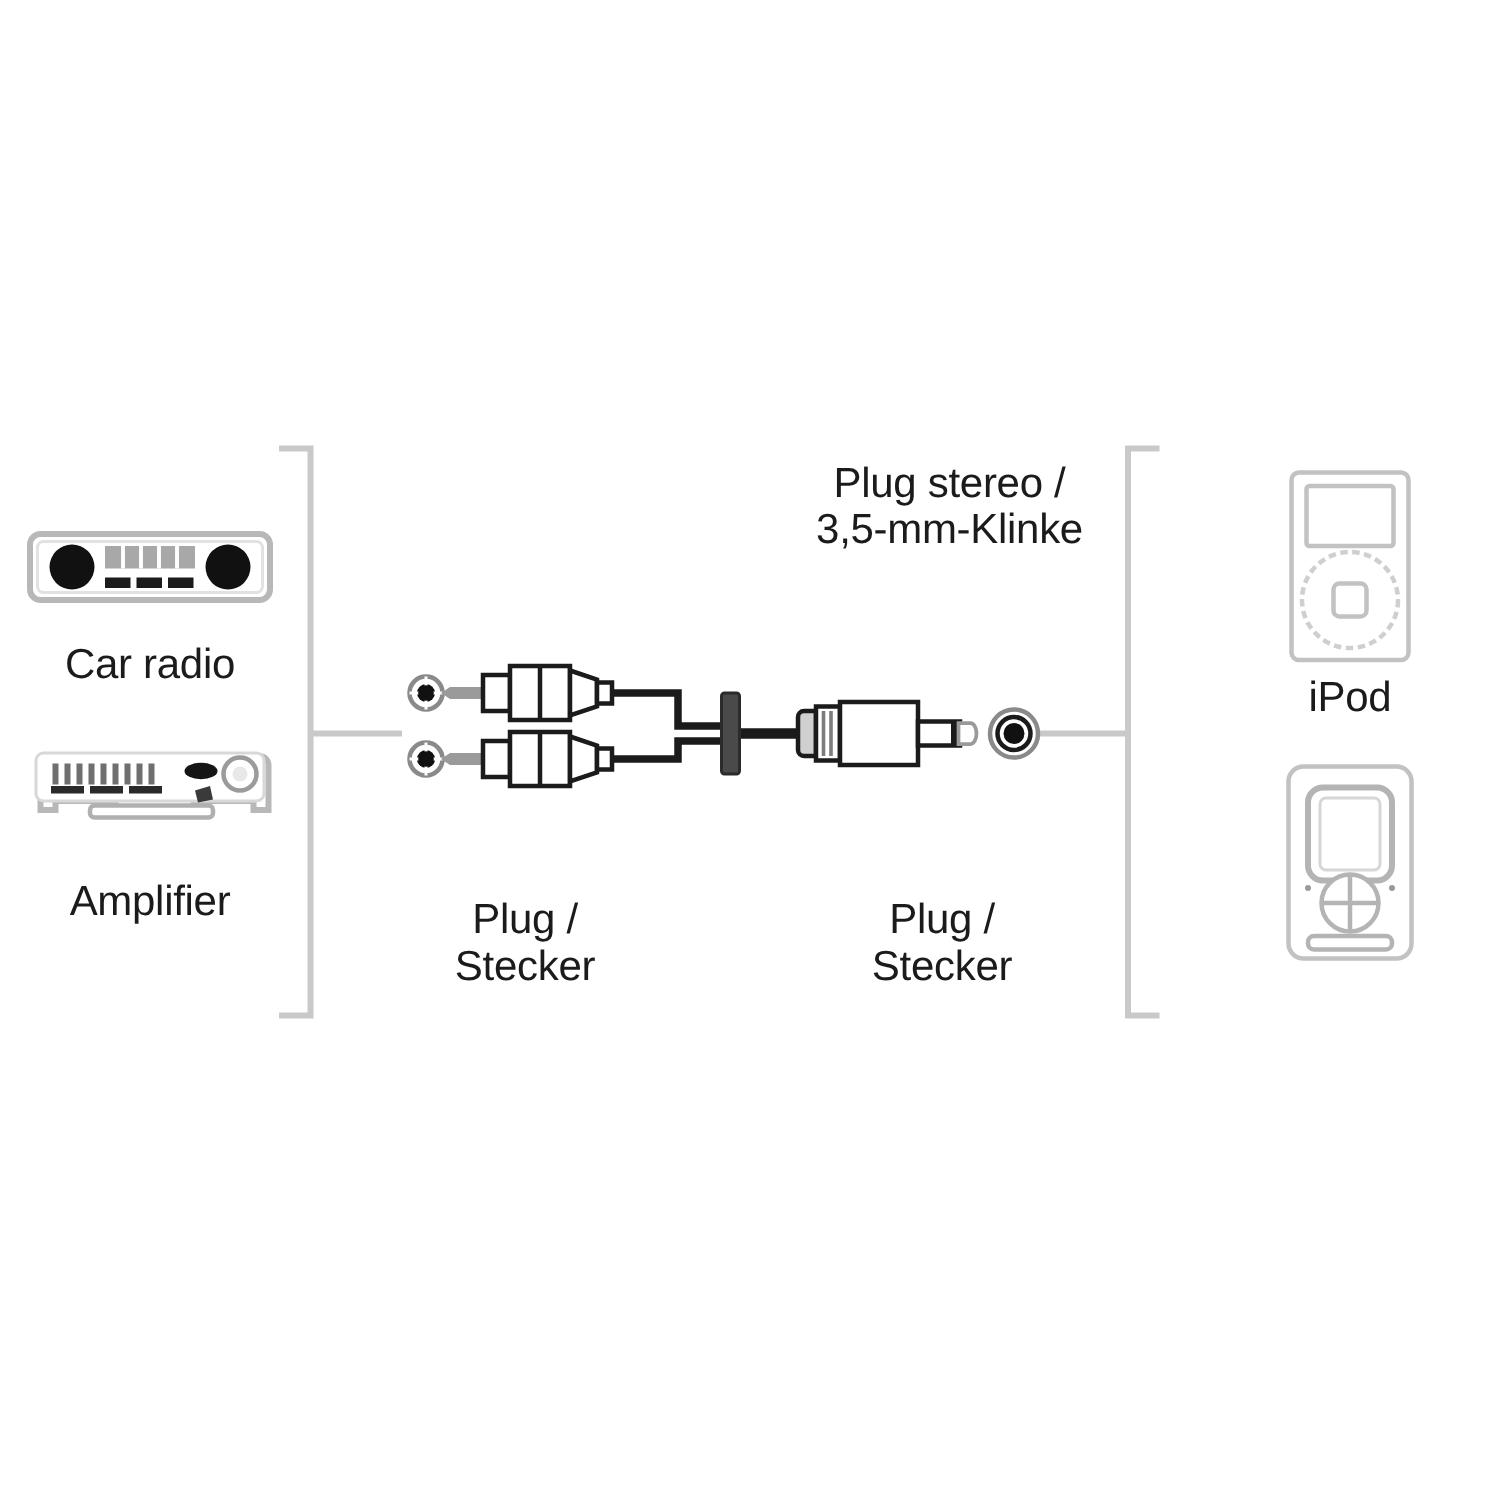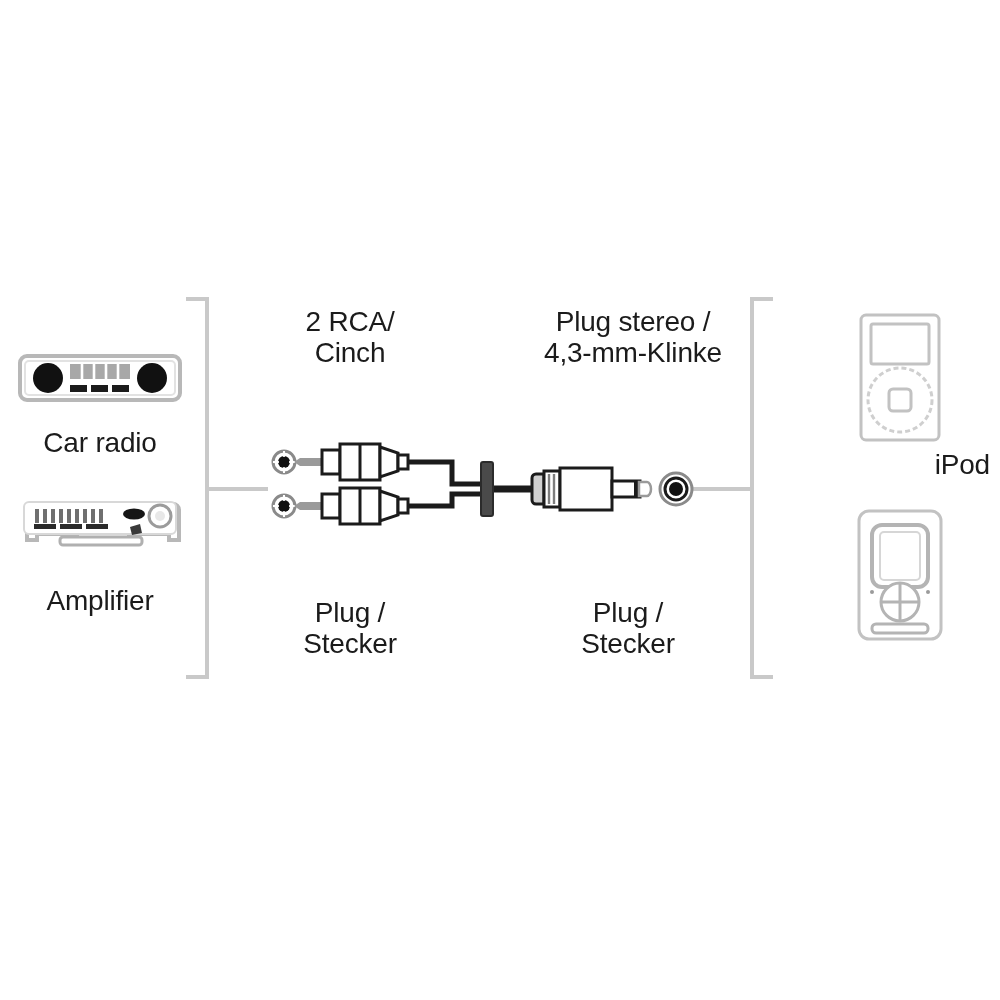--- a/index.html
+++ b/index.html
@@ -187,28 +187,27 @@
       <circle cx="900" cy="602" r="19" fill="#ffffff" stroke="#b4b4b4" stroke-width="3"></circle>
       <line x1="900" y1="583" x2="900" y2="621" stroke="#b4b4b4" stroke-width="3"></line>
       <line x1="881" y1="602" x2="919" y2="602" stroke="#b4b4b4" stroke-width="3"></line>
       <circle cx="872" cy="592" r="2" fill="#9b9b9b"></circle>
       <circle cx="928" cy="592" r="2" fill="#9b9b9b"></circle>
       <rect x="872" y="624" width="56" height="9" rx="4" ry="4" fill="#ffffff" stroke="#b4b4b4" stroke-width="3"></rect>
     </g>
 
   </svg>
 
-  <div class="lbl lbl-connector" style="left:260px; top:306px; width:180px;"><span>2 RCA/</span><br><span>Cinch</span></div>
-
-  <div class="lbl lbl-connector" style="left:518px; top:306px; width:230px;"><span>Plug stereo /</span><br><span>4,3-mm-Klinke</span></div>
+
+  <div class="lbl lbl-connector" style="left:518px; top:306px; width:230px;"><span>Plug stereo /</span><br><span>3,5-mm-Klinke</span></div>
 
   <div class="lbl lbl-connector" style="left:260px; top:597px; width:180px;"><span>Plug /</span><br><span>Stecker</span></div>
 
   <div class="lbl lbl-connector" style="left:538px; top:597px; width:180px;"><span>Plug /</span><br><span>Stecker</span></div>
 
   <div class="lbl lbl-device" style="left:10px; top:585px; width:180px;">Amplifier</div>
 
   <div class="lbl lbl-device" style="left:10px; top:427px; width:180px;">Car radio</div>
 
-  <div class="lbl lbl-device" style="left:810px; top:449px; width:180px;text-align:right;">iPod</div>
+  <div class="lbl lbl-device" style="left:810px; top:449px; width:180px;">iPod</div>
 
 
 </div>
 
 </body></html>

